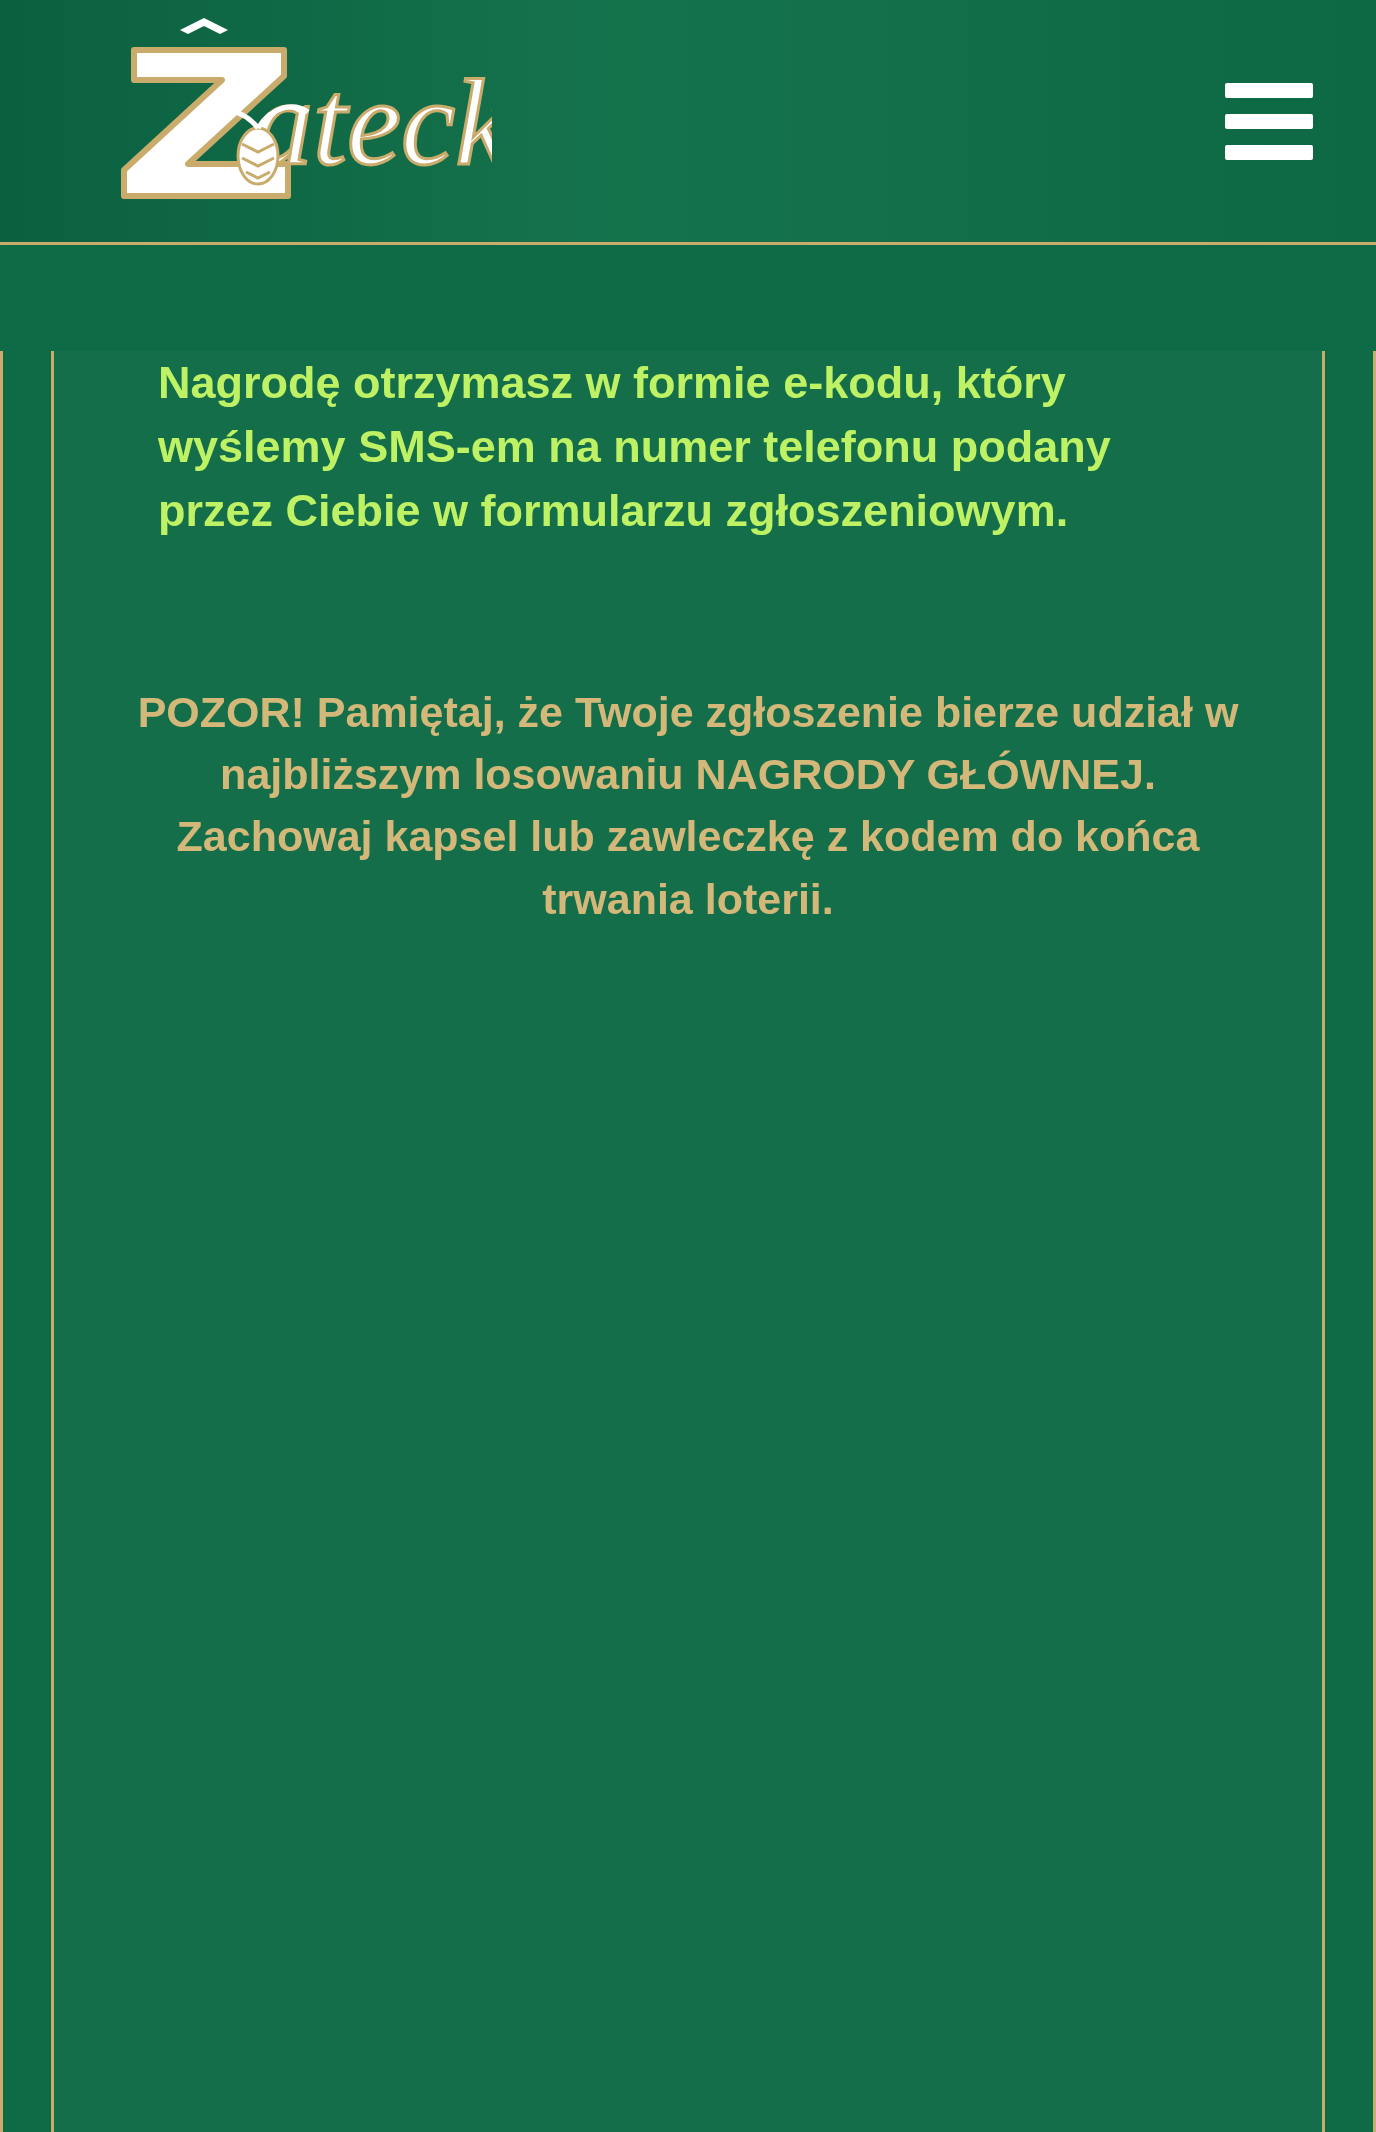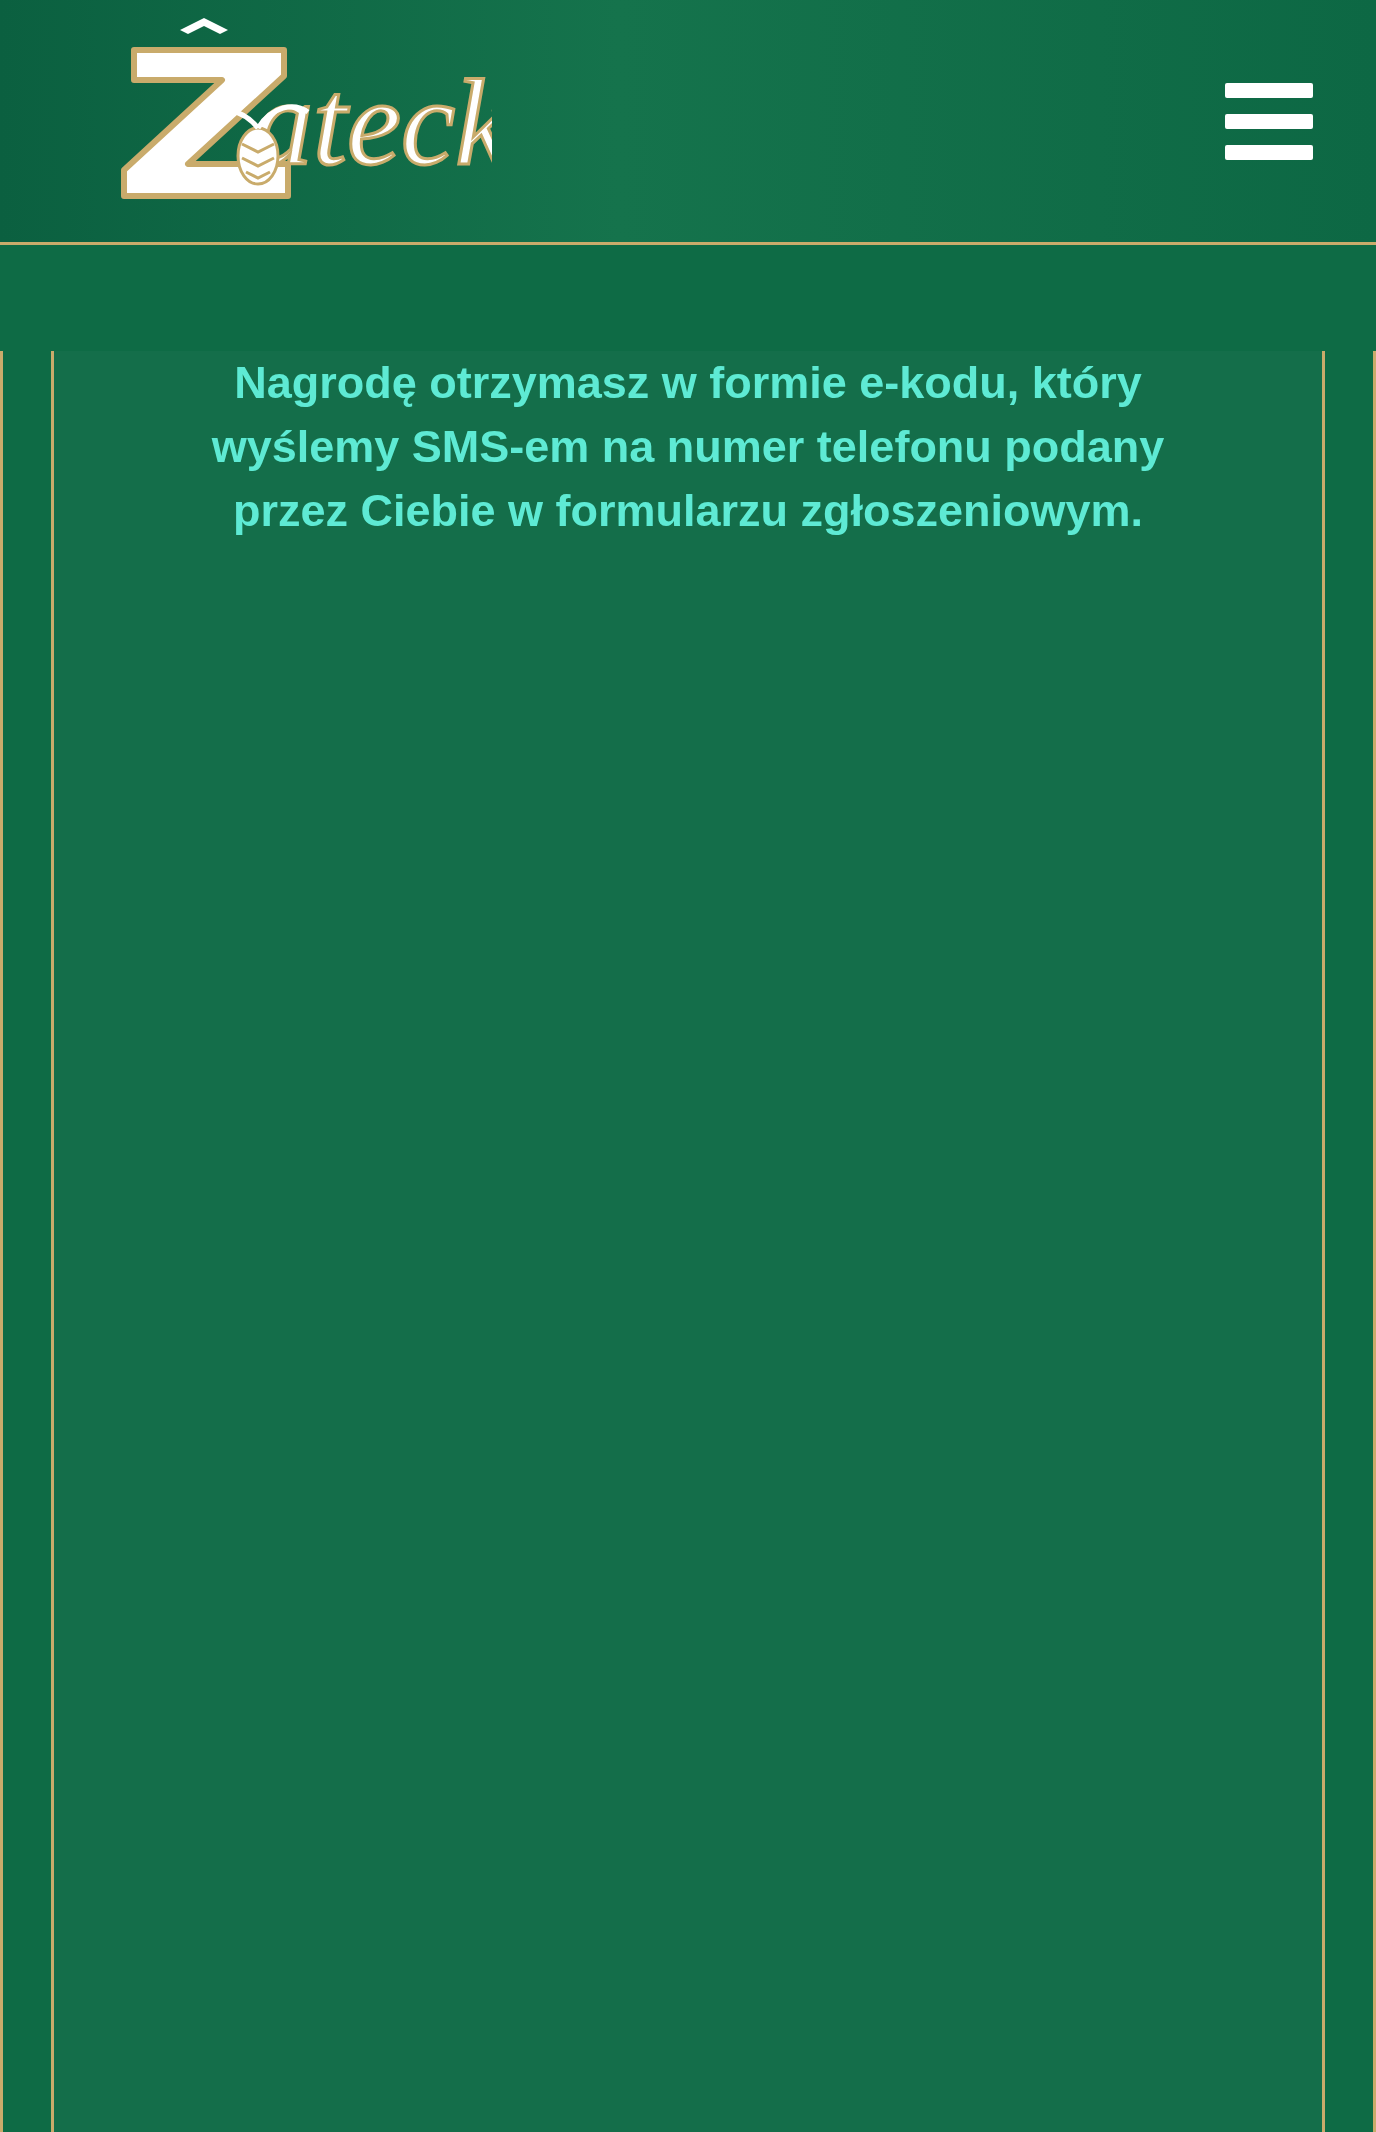--- a/index.html
+++ b/index.html
@@ -91,22 +91,21 @@
     line-height: 1.45;
     font-weight: 700;
     letter-spacing: -0.5px;
     max-width: 960px;
     margin-left: auto;
     margin-right: auto;
   }
 
   .subtext {
     margin-top: 106px;
-    text-align: center;
-    color: #5eead4;
+    color: #bef264;
     font-size: 45px;
     line-height: 1.42;
     font-weight: 700;
     max-width: 1060px;
     margin-left: auto;
     margin-right: auto;
   }
 
   .notice {
     margin-top: 138px;
@@ -151,17 +150,18 @@
       <span class="bar"></span>
     </button>
   </div>
 
   <div class="content-frame">
     <div class="inner-panel">
 
 
       <p class="subtext">Nagrodę otrzymasz w formie e-kodu, który wyślemy SMS-em na numer telefonu podany przez Ciebie w formularzu zgłoszeniowym.</p>
 
+      <p class="notice">POZOR! Pamiętaj, że Twoje zgłoszenie bierze udział w najbliższym losowaniu NAGRODY GŁÓWNEJ. Zachowaj kapsel lub zawleczkę z kodem do końca trwania loterii.</p>
 
     </div>
   </div>
 
 </div>
 
 </body></html>

